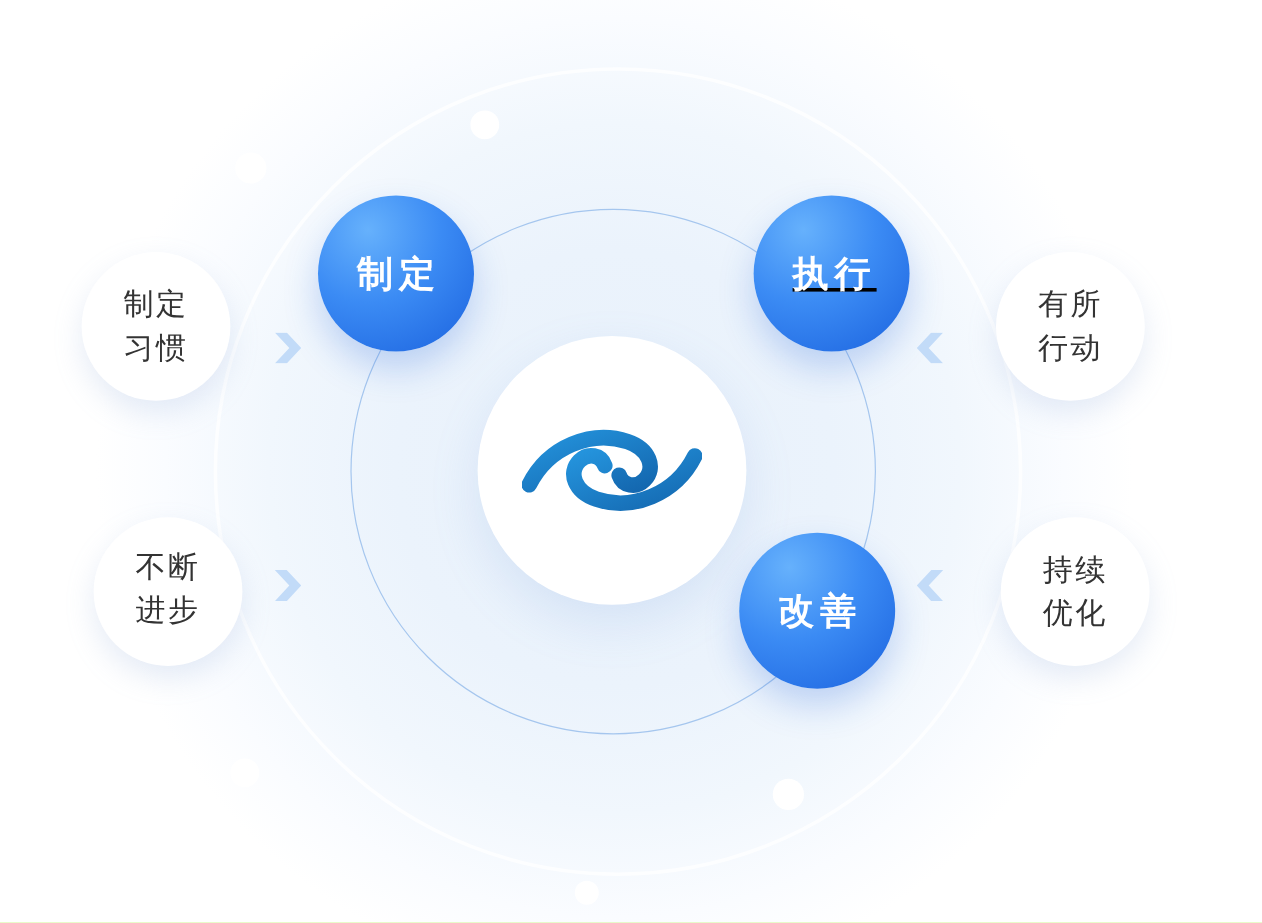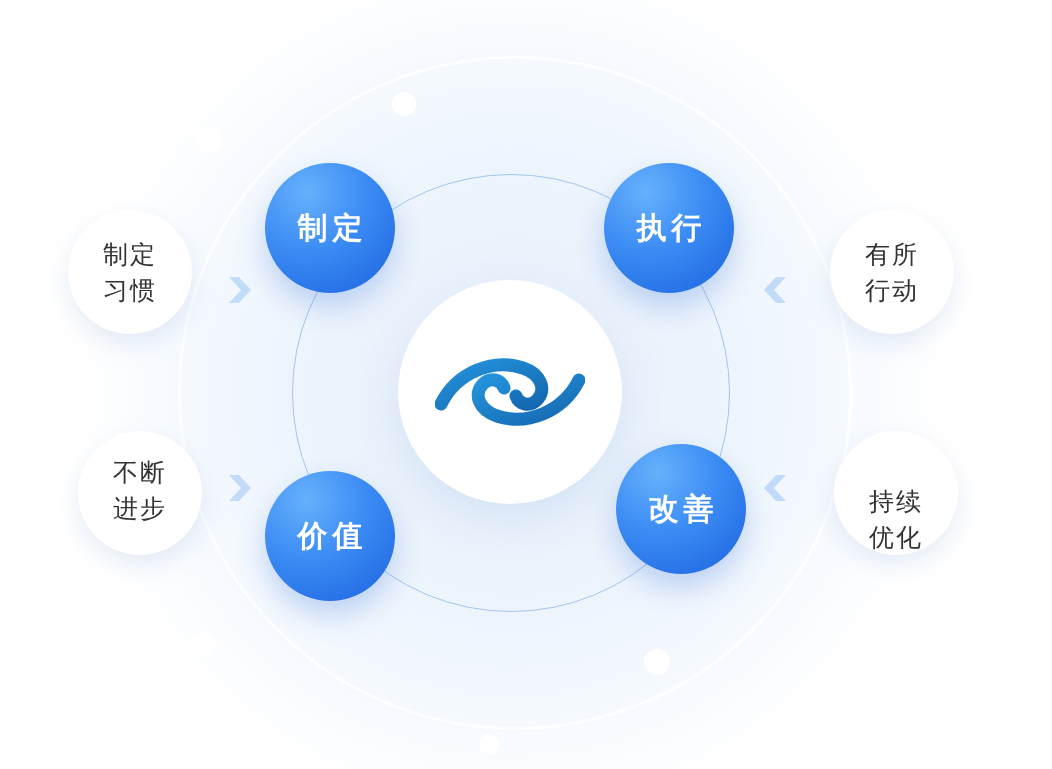--- a/index.html
+++ b/index.html
@@ -71,21 +71,21 @@
     justify-content: center;
   }
   .node span {
     color: #ffffff;
     font-size: 30px;
     font-weight: 600;
     letter-spacing: 5px;
     margin-left: 5px;
   }
   .node-tl { left: 265px; top: 163px; }
-  .node-tr { left: 604px; top: 163px; }
+  .node-tr { left: 628px; top: 163px; text-decoration: underline; }
   .node-bl { left: 265px; top: 471px; }
   .node-br { left: 616px; top: 444px; }
 
   .satellite {
     position: absolute;
     width: 124px; height: 124px;
     border-radius: 50%;
     background: #ffffff;
     box-shadow: 0 10px 24px rgba(140,170,215,0.22);
     display: flex;
@@ -97,21 +97,21 @@
     display: block;
     color: #333333;
     font-size: 25px;
     font-weight: 500;
     line-height: 36px;
     letter-spacing: 2px;
   }
   .sat-lt { left: 68px;  top: 210px; }
   .sat-rt { left: 830px; top: 210px; }
   .sat-lb { left: 78px;  top: 431px; font-family: Liberation Mono, monospace; }
-  .sat-rb { left: 834px; top: 431px; justify-content: flex-end; }
+  .sat-rb { left: 834px; top: 431px; }
 
   .chev {
     position: absolute;
     width: 22px; height: 26px;
     background: #C2DBF8;
     clip-path: polygon(0% 0%, 45% 0%, 100% 50%, 45% 100%, 0% 100%, 55% 50%);
   }
   .chev-lt { left: 229px; top: 277px; }
   .chev-lb { left: 229px; top: 475px; }
   .chev-rt { left: 764px; top: 277px; transform: scaleX(-1); }
@@ -146,23 +146,20 @@
       <path d="M144 34 C128 66 92 80 62 70 C44 64 38 48 48 38 C55 31 66 33 69 42" fill="none" stroke="url(#logoGrad)" stroke-width="13" stroke-linecap="round"></path>
     </svg>
   </div>
 
   <div class="node node-tl">
     <span>制定</span>
   </div>
   <div class="node node-tr">
     <span>执行</span>
   </div>
-  <div class="node node-bl">
-    <span>价值</span>
-  </div>
   <div class="node node-br">
     <span>改善</span>
   </div>
 
   <div class="satellite sat-lt">
     <span class="sat-line">制定</span>
     <span class="sat-line">习惯</span>
   </div>
   <div class="satellite sat-rt">
     <span class="sat-line">有所</span>

